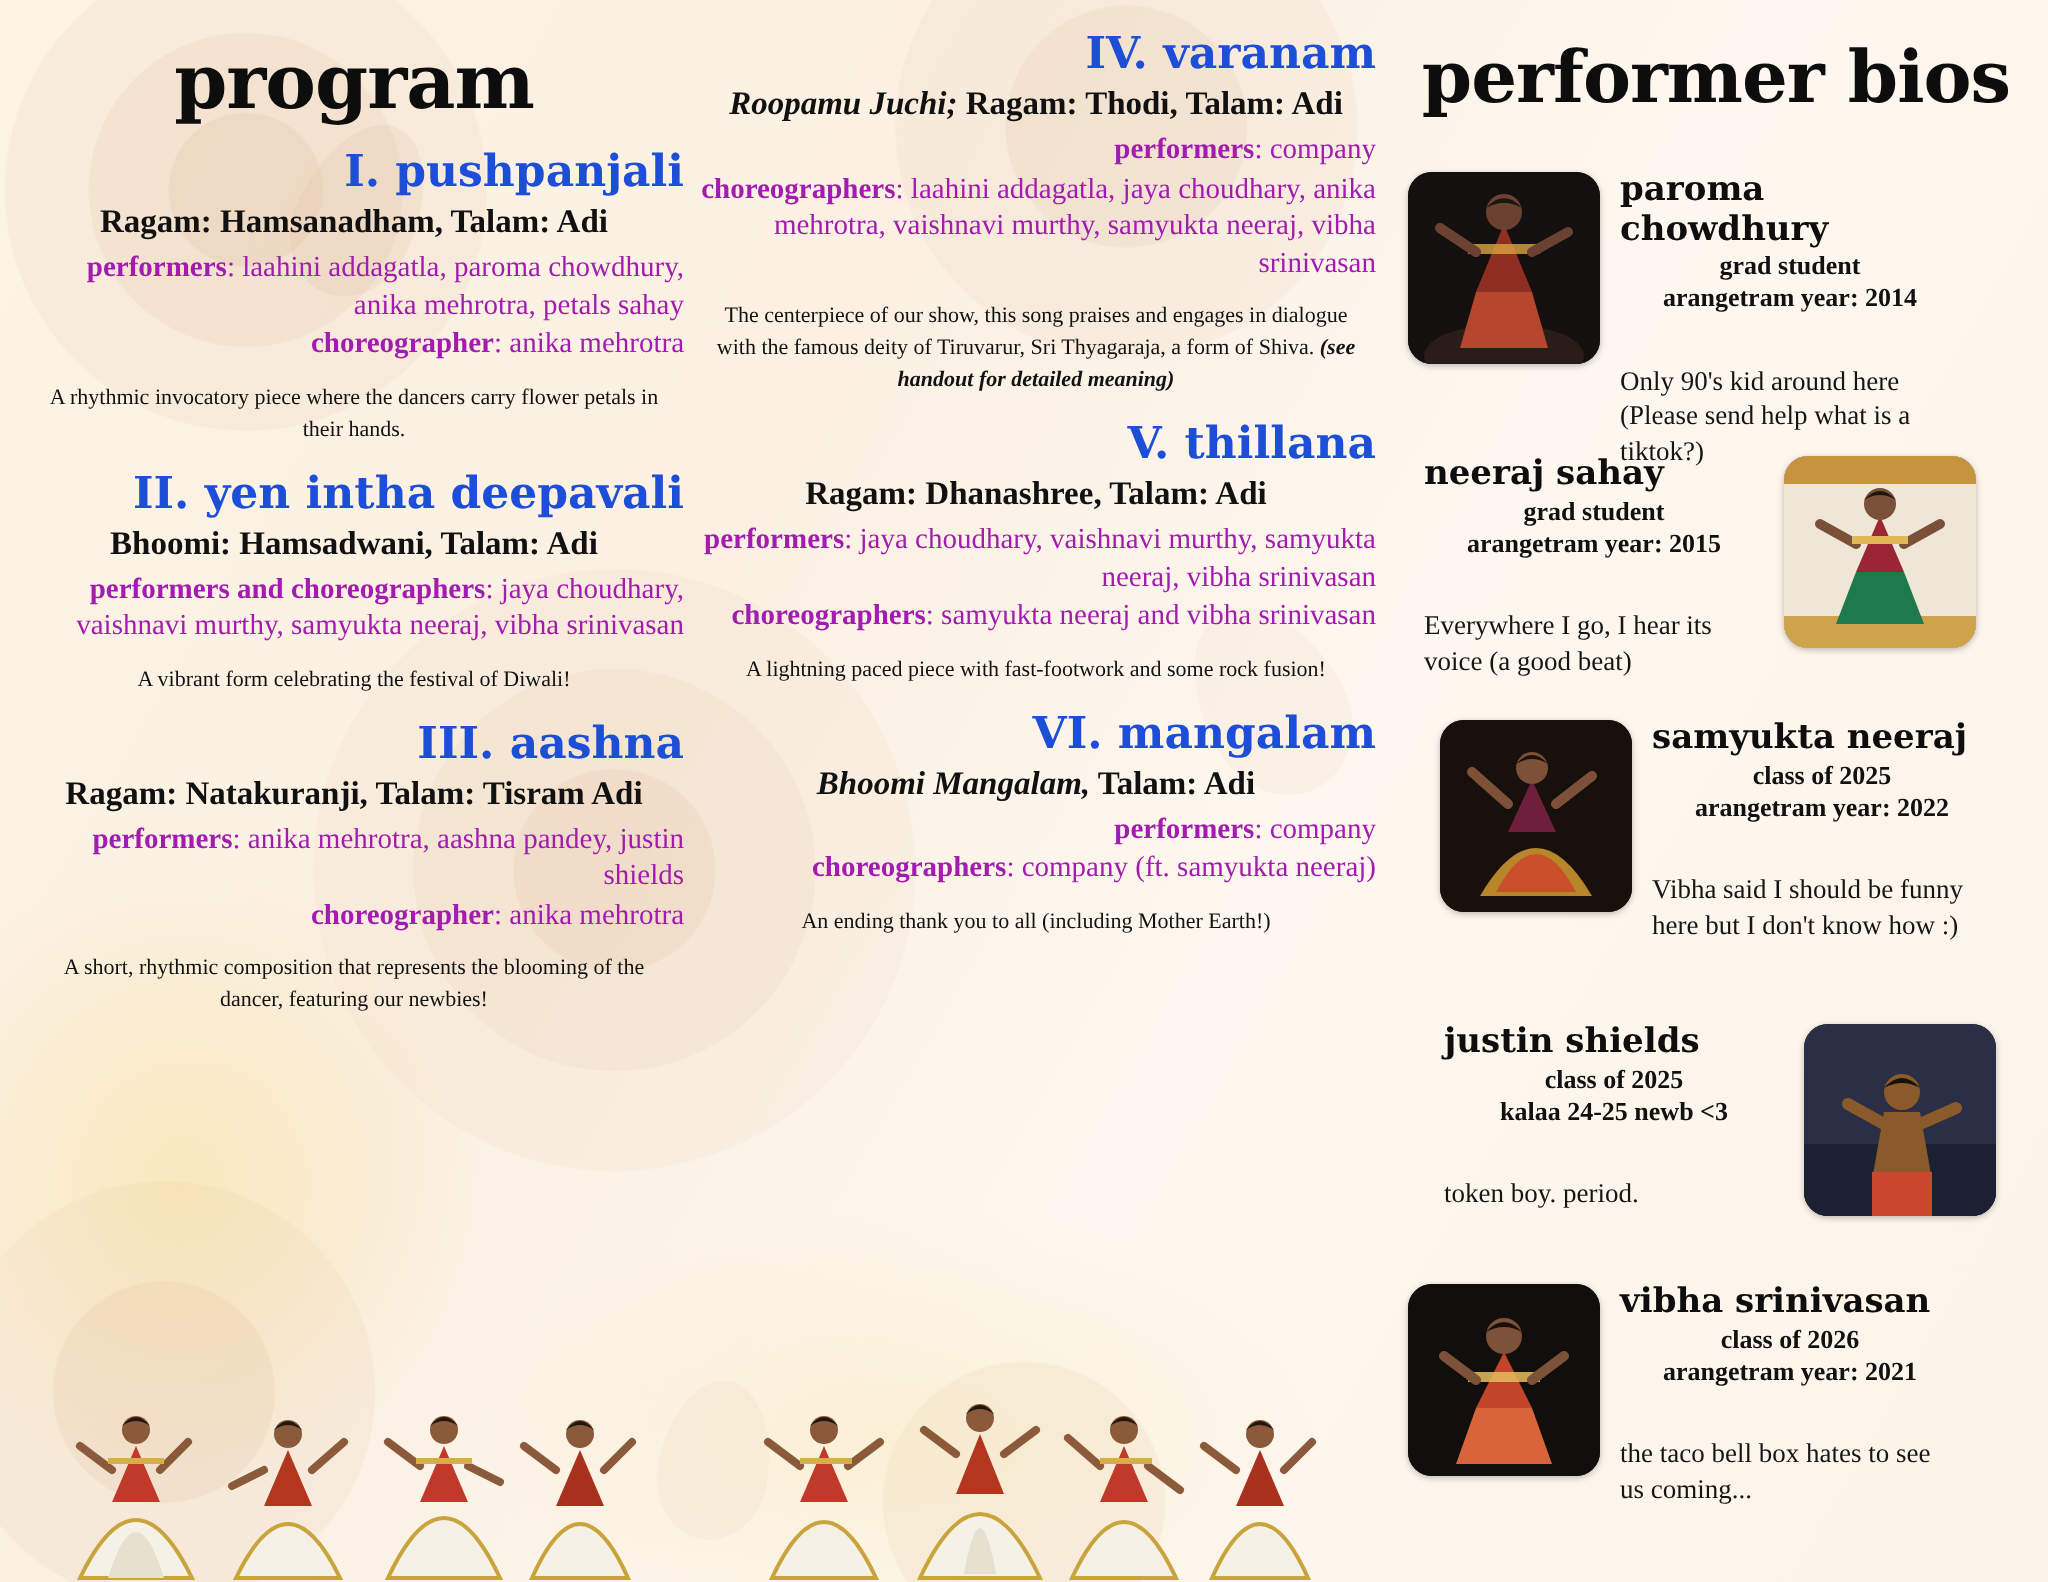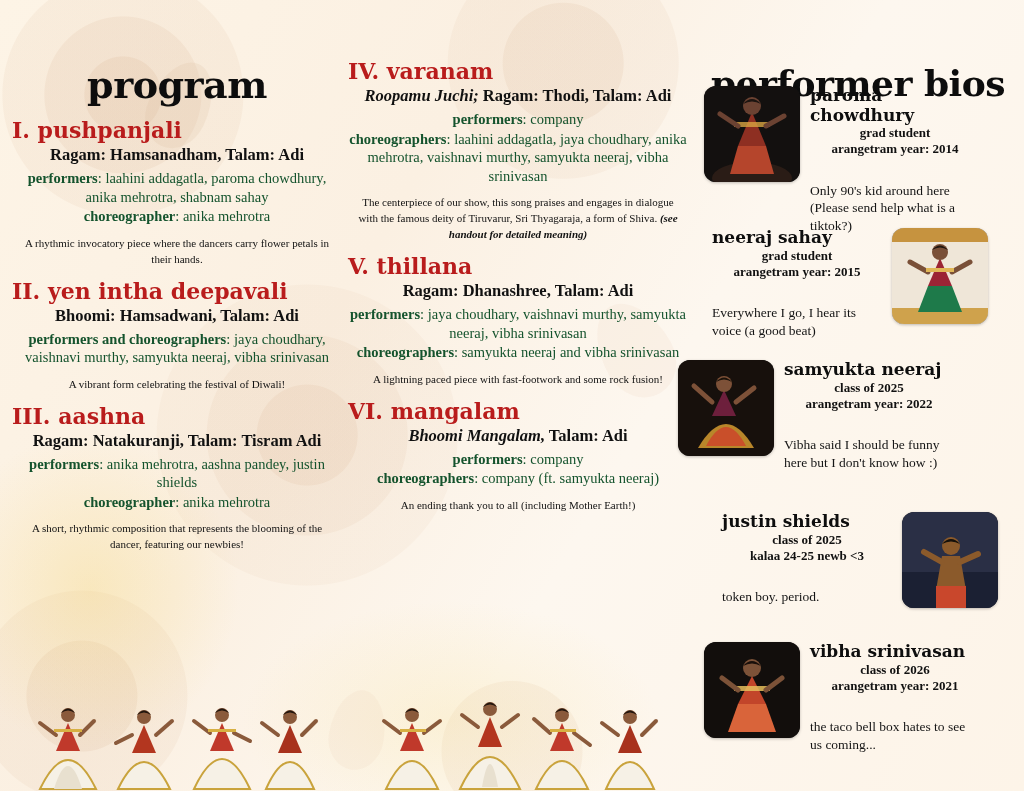--- a/index.html
+++ b/index.html
@@ -62,21 +62,20 @@
   .sheet {
     position: absolute;
     inset: 0;
     z-index: 2;
   }
 
   
   .col {
     position: absolute;
     top: 0;
-    margin-top: 44px;
   }
   .col-left   { left: 12px;  width: 330px; }
   .col-mid    { left: 348px; width: 340px; }
   .col-right  { left: 700px; width: 316px; }
 
   h1.section-title {
     font-family: "DejaVu Serif", serif;
     font-weight: 700;
     font-size: 38px;
     letter-spacing: -0.5px;
@@ -84,40 +83,40 @@
     margin: 18px 0 6px 0;
     color: #0d0d0d;
   }
 
   .piece { margin-bottom: 6px; }
 
   .piece-title {
     font-family: "DejaVu Serif", serif;
     font-weight: 700;
     font-size: 22px;
-    text-align: left;
+    text-align: right;
     margin: 10px 0 2px 0;
-    color: #b91c1c;
+    color: #1d4ed8;
   }
 
   .ragam {
     font-weight: 700;
     font-size: 16.5px;
     text-align: center;
     margin: 0 0 4px 0;
     color: #111;
   }
   .ragam .ital { font-style: italic; }
 
   .meta {
     font-size: 14.5px;
-    text-align: center;
+    text-align: right;
     line-height: 1.28;
     margin: 1px 0;
-    color: #14532d;
+    color: #a21caf;
   }
   .meta b { font-weight: 700; }
 
   .desc {
     font-size: 11px;
     text-align: center;
     line-height: 1.45;
     margin: 10px 6px 4px 6px;
     color: #121212;
   }
@@ -187,21 +186,21 @@
 <div class="bg-petal" style="left:330px;top:690px;width:55px;height:80px;transform:rotate(10deg);opacity:.5;"></div>
 
 <div class="sheet">
 
   <div class="col col-left">
     <h1 class="section-title">program</h1>
 
     <div class="piece">
       <div class="piece-title">I. pushpanjali</div>
       <div class="ragam">Ragam: Hamsanadham, Talam: Adi</div>
-      <div class="meta"><b>performers</b><span>: laahini addagatla, paroma chowdhury, anika mehrotra, shabnam sahay</span></div>
+      <div class="meta"><b>performers</b><span>: laahini addagatla, paroma chowdhury, anika mehrotra, petals sahay</span></div>
       <div class="meta"><b>choreographer</b><span>: anika mehrotra</span></div>
       <div class="desc">A rhythmic invocatory piece where the dancers carry flower petals in their hands.</div>
     </div>
 
     <div class="piece">
       <div class="piece-title">II. yen intha deepavali</div>
       <div class="ragam">Bhoomi: Hamsadwani, Talam: Adi</div>
       <div class="meta"><b>performers and choreographers</b><span>: jaya choudhary, vaishnavi murthy, samyukta neeraj, vibha srinivasan</span></div>
       <div class="desc">A vibrant form celebrating the festival of Diwali!</div>
     </div>
@@ -284,21 +283,21 @@
         <path d="M36 58 L60 58 L70 84 L26 84 Z" fill="#1e7a4a"></path>
         <circle cx="48" cy="24" r="8" fill="#7a5038"></circle>
         <path d="M40 22 q8 -9 16 0 q-8 -5 -16 0" fill="#20150f"></path>
         <path d="M36 44 L18 34" stroke="#7a5038" stroke-width="5" stroke-linecap="round" fill="none"></path>
         <path d="M60 44 L78 34" stroke="#7a5038" stroke-width="5" stroke-linecap="round" fill="none"></path>
         <rect x="34" y="40" width="28" height="4" fill="#e0b757"></rect>
       </svg>
     </div>
   </div>
 
-  <div class="bio photo-left" style="left:678px; top:360px;">
+  <div class="bio photo-left" style="left:720px; top:360px;">
     <div class="bio-photo">
       <svg viewBox="0 0 96 96">
         <rect width="96" height="96" fill="#17100c"></rect>
         <path d="M20 88 Q48 40 76 88 Z" fill="#b8862a"></path>
         <path d="M28 86 Q48 48 68 86 Z" fill="#c94f2a"></path>
         <path d="M46 30 L58 56 L34 56 Z" fill="#6d1f3c"></path>
         <circle cx="46" cy="24" r="8" fill="#7d5138"></circle>
         <path d="M38 22 q8 -9 16 0 q-8 -5 -16 0" fill="#1a1109"></path>
         <path d="M34 42 L16 26" stroke="#7d5138" stroke-width="5" stroke-linecap="round" fill="none"></path>
         <path d="M58 42 L76 28" stroke="#7d5138" stroke-width="5" stroke-linecap="round" fill="none"></path>

